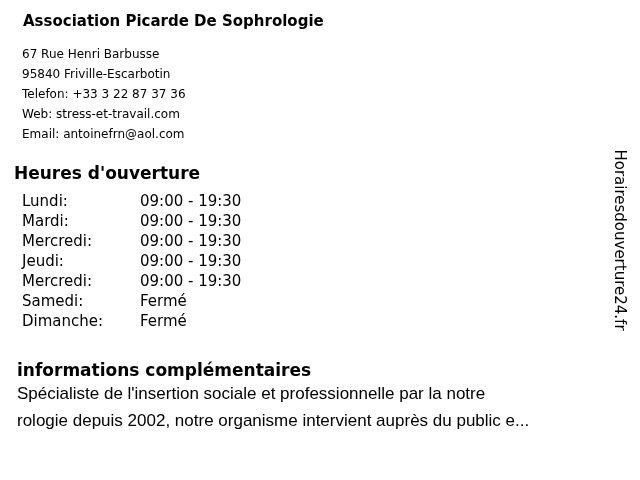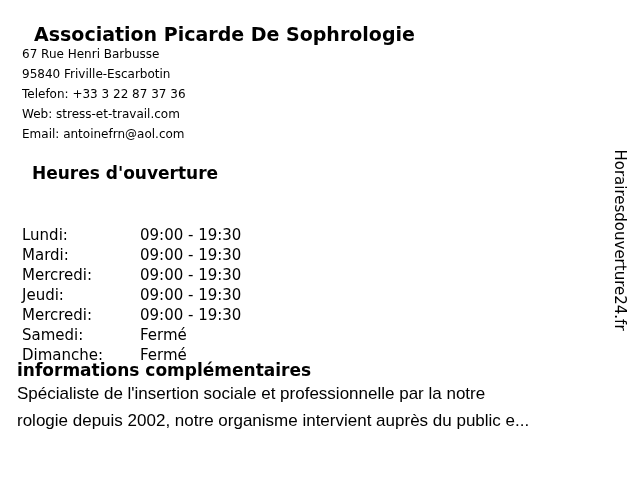--- a/index.html
+++ b/index.html
@@ -13,49 +13,48 @@
     height: 480px;
     background: #ffffff;
     color: #000000;
     font-family: "DejaVu Sans", sans-serif;
     overflow: hidden;
   }
   .title {
     position: absolute;
     left: 22px;
     top: 11px;
-    margin: 12px;
-    font-size: 19px;
+    margin: 1px;
+    font-size: 15px;
     font-weight: 700;
     white-space: nowrap;
   }
   .contact {
     position: absolute;
     left: 22px;
     top: 44px;
     font-size: 12px;
     line-height: 20px;
     white-space: nowrap;
   }
   .section-heading {
     position: absolute;
     margin: 0;
     font-size: 17px;
     font-weight: 700;
     white-space: nowrap;
   }
-  .hours-heading { left: 32px; top: 163px; }
+  .hours-heading { left: 14px; top: 163px; }
   .hours-table {
     position: absolute;
     left: 22px;
     top: 191px;
     font-size: 15px;
     line-height: 20px;
     white-space: nowrap;
-    margin-top: 34px;
   }
   .hours-row .day {
     display: inline-block;
     width: 118px;
   }
   .info-heading { left: 17px; top: 354px; margin-top: 6px; }
   .info-text {
     position: absolute;
     left: 17px;
     top: 380px;

